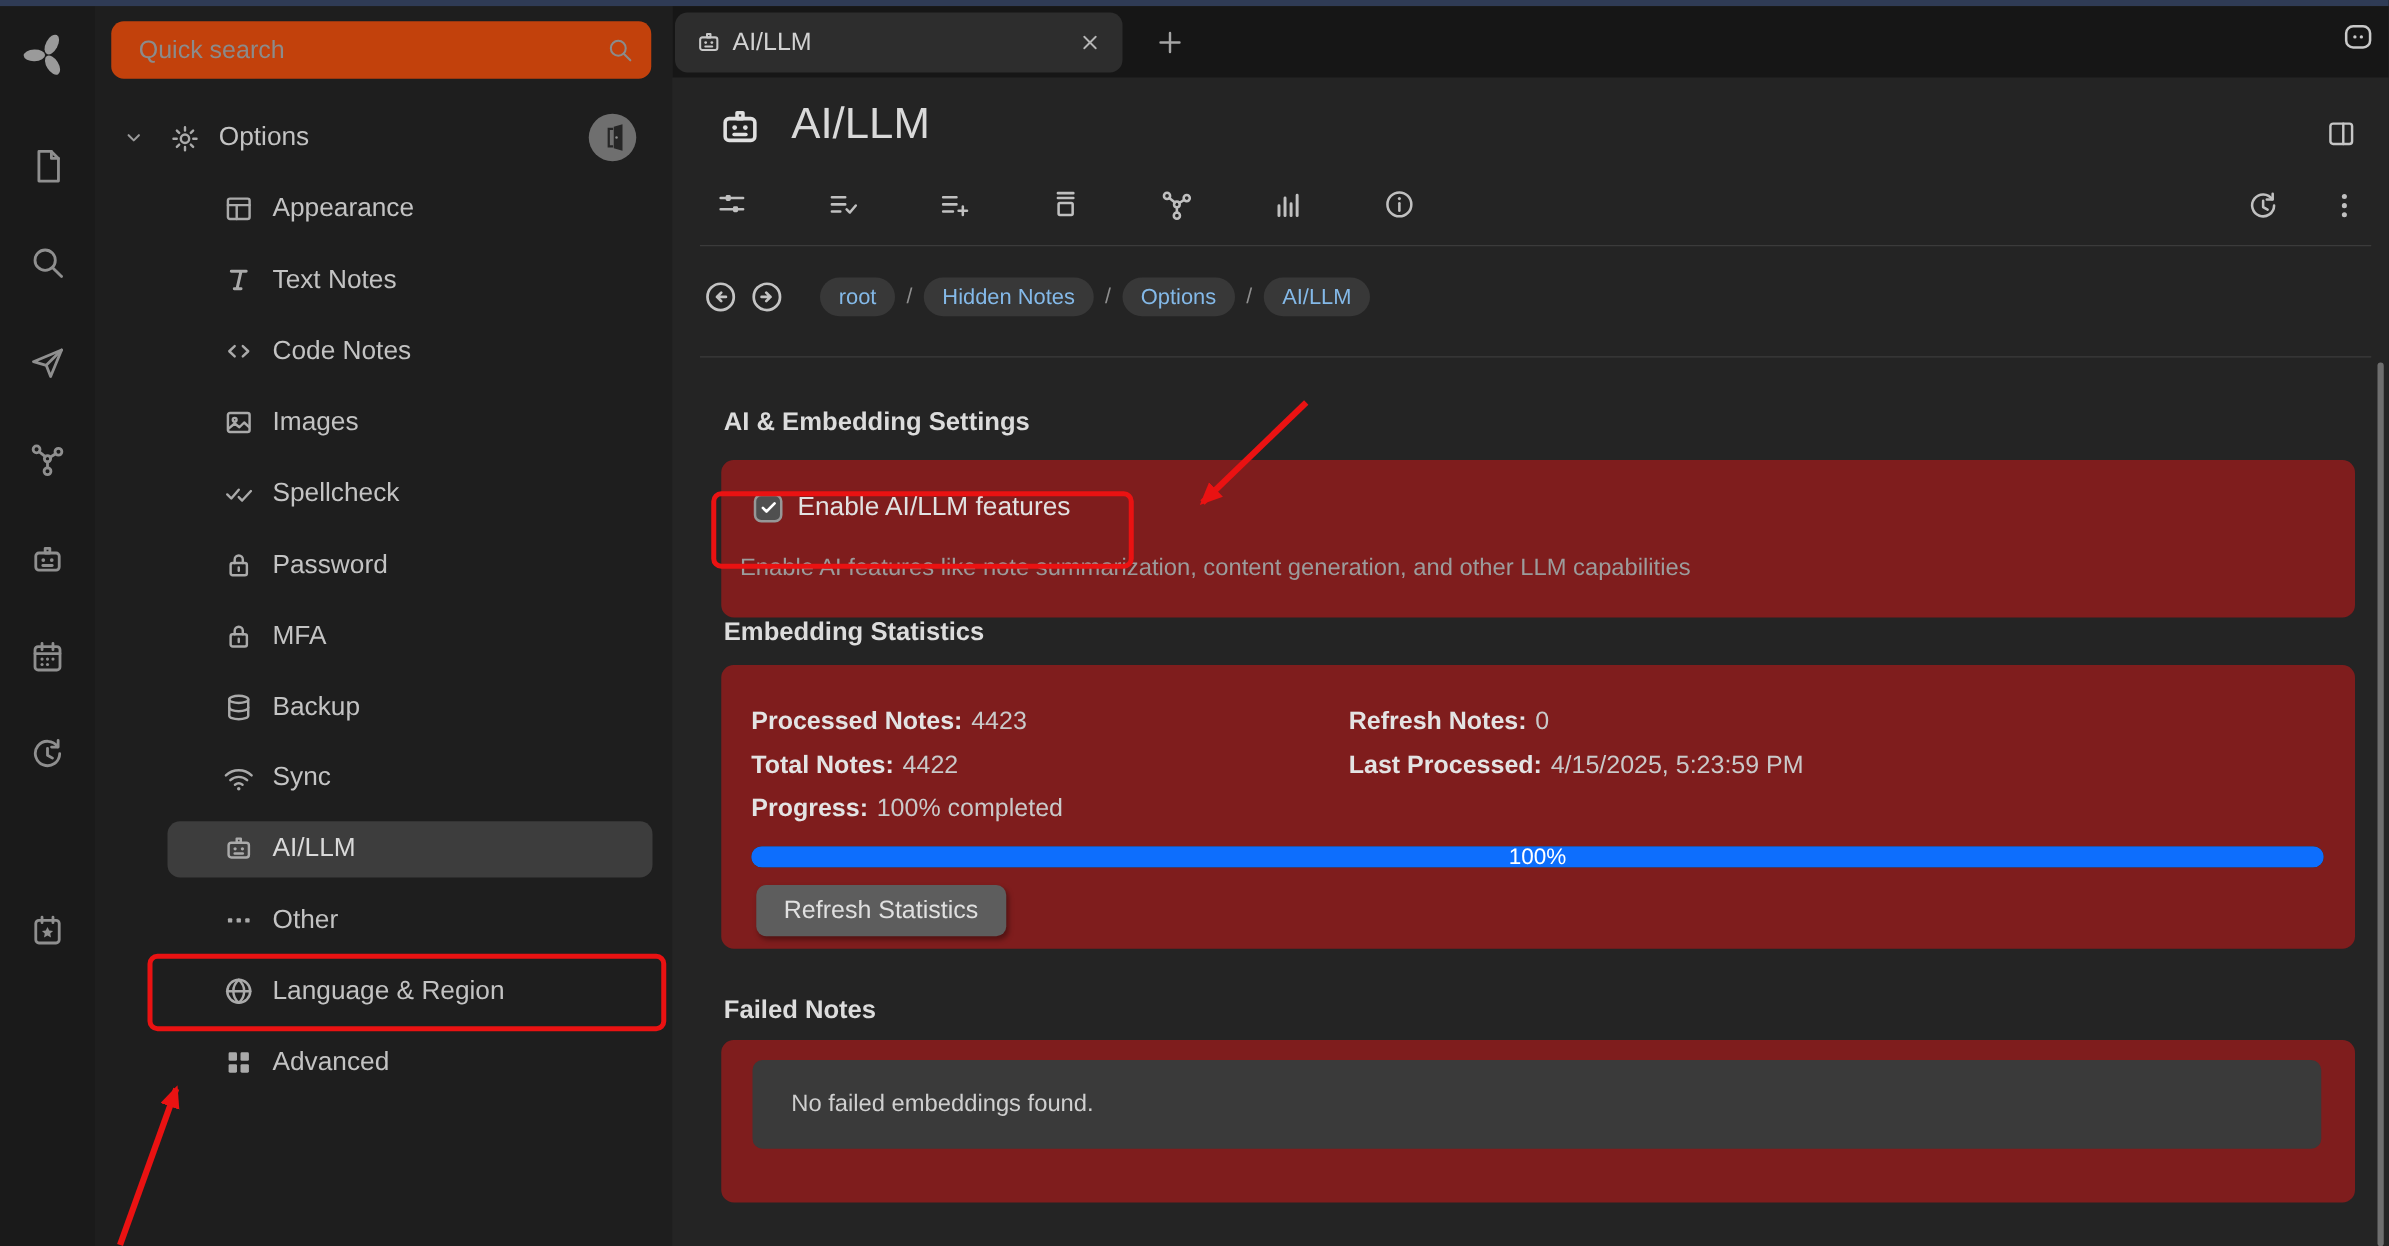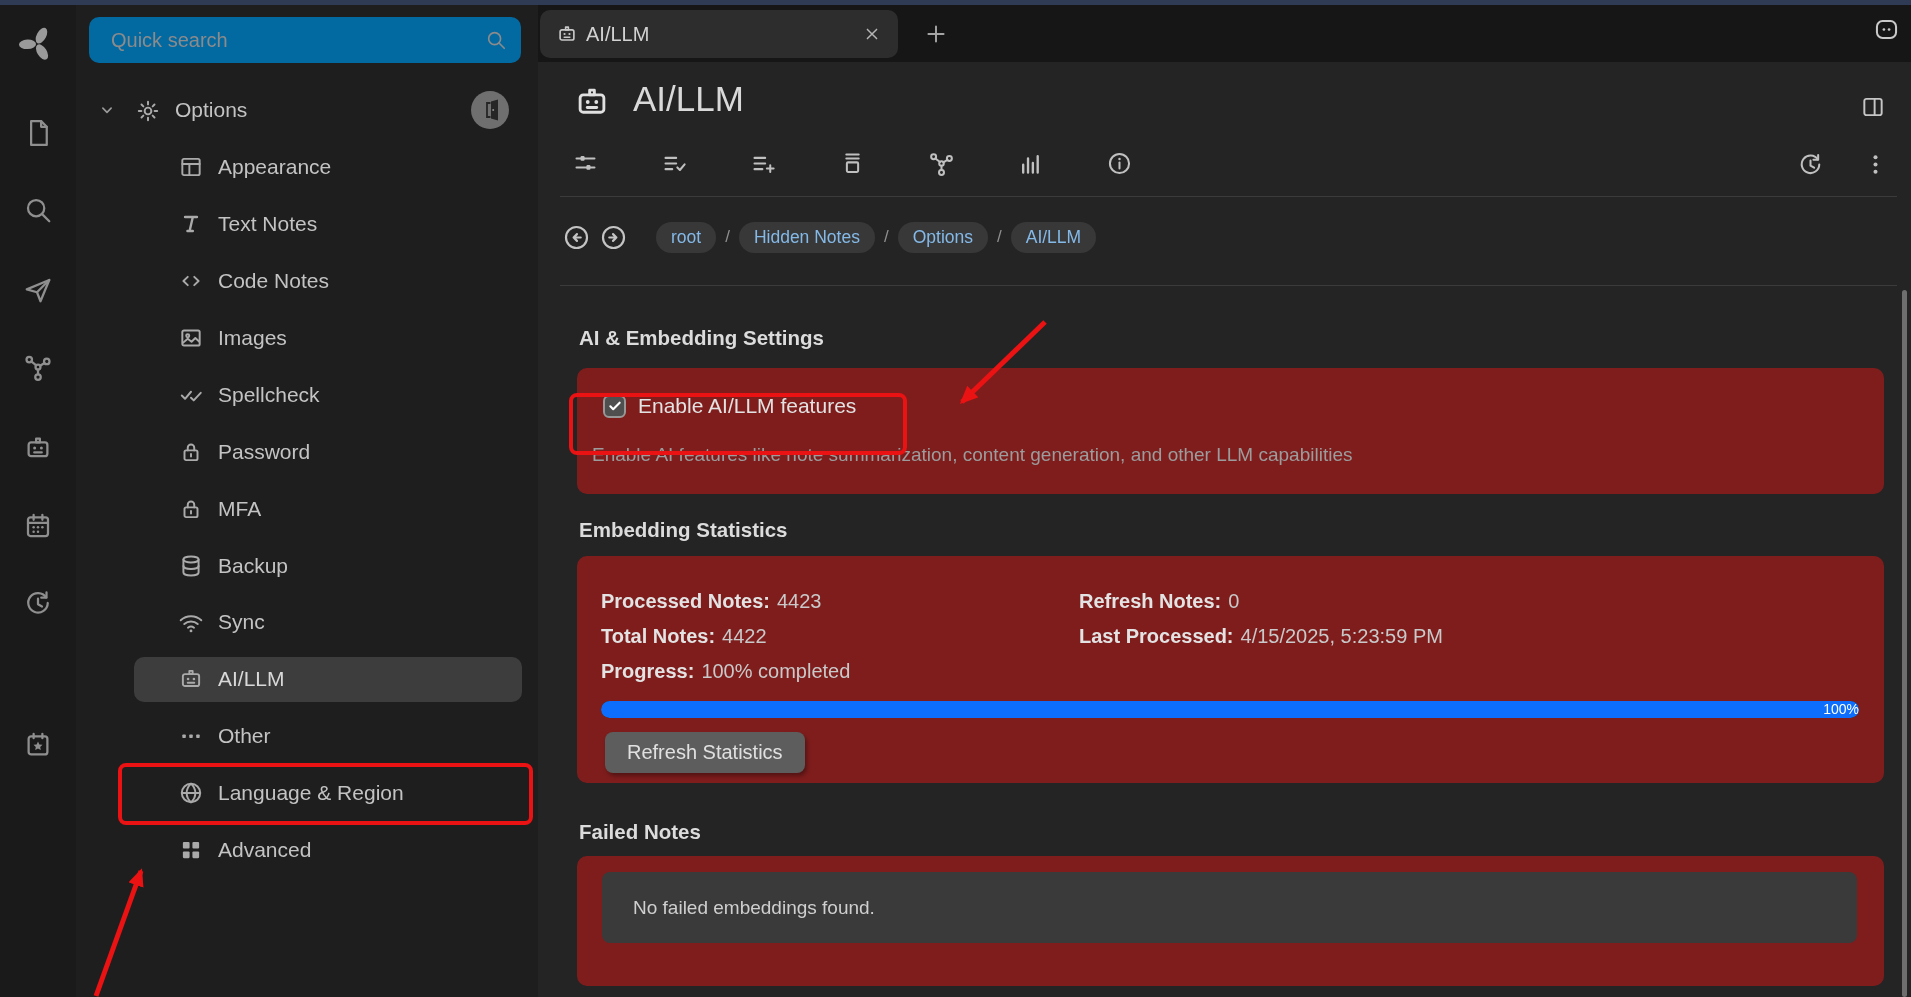--- a/index.html
+++ b/index.html
@@ -11,21 +11,21 @@
   #strip { position:absolute; left:0; top:0; width:1911px; height:5px; background:#2f3b55; }
 
   
   #launcher { position:absolute; left:0; top:5px; width:76px; height:992px; background:#1a1a1a; }
   #logo { position:absolute; left:18px; top:20px; width:38px; height:38px; color:#9a9a9a; }
   .licon { position:absolute; left:23px; width:30px; height:30px; color:#8f8f8f; cursor:pointer; }
   .licon svg, #logo svg { width:100%; height:100%; display:block; }
 
   
   #sidebar { position:absolute; left:76px; top:5px; width:462px; height:992px; background:#1e1e1e; }
-  #qs { position:absolute; left:13px; top:12px; width:432px; height:46px; background:#0369a1;
+  #qs { position:absolute; left:13px; top:12px; width:432px; height:46px; background:#c2410c;
         border-radius:10px; }
   #qs input { position:absolute; left:22px; top:0; width:370px; height:46px; background:transparent;
         border:none; outline:none; color:#cfcfcf; font-size:20px; font-family:inherit; }
   #qs input::placeholder { color:#8b8b8b; }
   .qs-icon { position:absolute; right:14px; top:12px; width:22px; height:22px; color:#8b8b8b; }
   .qs-icon svg { width:100%; height:100%; }
 
   #tree { position:absolute; left:0; top:77px; width:462px; }
   .tree-row { position:relative; height:56.9px; cursor:pointer; }
   .tr-chev { position:absolute; left:20px; top:17px; width:22px; height:22px; color:#9a9a9a; }
@@ -79,41 +79,41 @@
   .navcirc svg { width:100%; height:100%; }
   #crumbs { display:flex; align-items:center; margin-left:20px; }
   .crumb { background:#383838; color:#84b9e8; font-size:17.5px; height:31px; line-height:31px;
         padding:0 15px; border-radius:16px; cursor:pointer; white-space:nowrap; }
   .crumb-sep { color:#8f8f8f; font-size:17px; margin:0 9px; }
 
   #scrollarea { position:absolute; left:16px; top:281px; width:1373px; height:711px; overflow:hidden;
         padding:0 30px 0 23px; }
   .sect-h { font-size:20.5px; font-weight:bold; color:#dcdcdc; margin-left:2px; }
   #h1 { margin-top:40px; }
-  #h2 { margin-top:24px; }
+  #h2 { }
   #h3 { margin-top:37px; }
   .card { background:#7f1d1d; border-radius:10px; width:1307px; }
   #card1 { height:126px; margin-top:18px; position:relative; }
   .cb-row { position:absolute; left:26px; top:26px; display:flex; align-items:center; cursor:pointer; }
   #cbox { width:23px; height:23px; border-radius:6px; background:#4f4f4f; border:2px solid #979797;
         color:#ffffff; display:flex; align-items:center; justify-content:center; }
   #cbox svg { width:16px; height:16px; }
   .cb-label { margin-left:12px; font-size:21px; color:#e2e2e2; }
   .cb-desc { position:absolute; left:15px; top:76px; font-size:19px; color:#9c9c9c; }
 
   #card2 { height:227px; margin-top:14px; position:relative; }
   .statcol { position:absolute; top:28px; }
   #statL { left:24px; } #statR { left:502px; }
   .stat-row { height:35px; line-height:35px; font-size:20px; color:#c9c9c9; white-space:nowrap; }
   .stat-row b { color:#e3e3e3; margin-right:7px; }
   #pbar { position:absolute; left:24px; top:145px; width:1258px; height:17px; border-radius:9px;
         overflow:hidden; background:#3a3a3a; }
   #pfill { height:100%; border-radius:9px; position:relative; }
-  #plabel { position:absolute; left:0; top:0; width:100%; height:15px; text-align:right;
-        font-size:14px; line-height:17px; color:#ffffff; }
+  #plabel { position:absolute; left:0; top:0; width:100%; height:15px; text-align:center;
+        font-size:18px; line-height:17px; color:#ffffff; }
   #refreshbtn { position:absolute; left:28px; top:176px; height:41px; padding:0 22px; background:#5d5d5d;
         border:none; border-radius:8px; color:#e0e0e0; font-size:20px; font-family:inherit;
         cursor:pointer; box-shadow:2px 3px 4px rgba(0,0,0,0.35); }
 
   #card3 { height:130px; margin-top:12px; position:relative; }
   #inset { position:absolute; left:25px; top:16px; width:1255px; height:71px; background:#3a3a3a;
         border-radius:8px; display:flex; align-items:center; }
   #inset span { margin-left:31px; font-size:19px; color:#cfcfcf; }
 
   #vscroll { position:absolute; left:1364px; top:285px; width:5px; height:707px; background:#6e6e6e;

